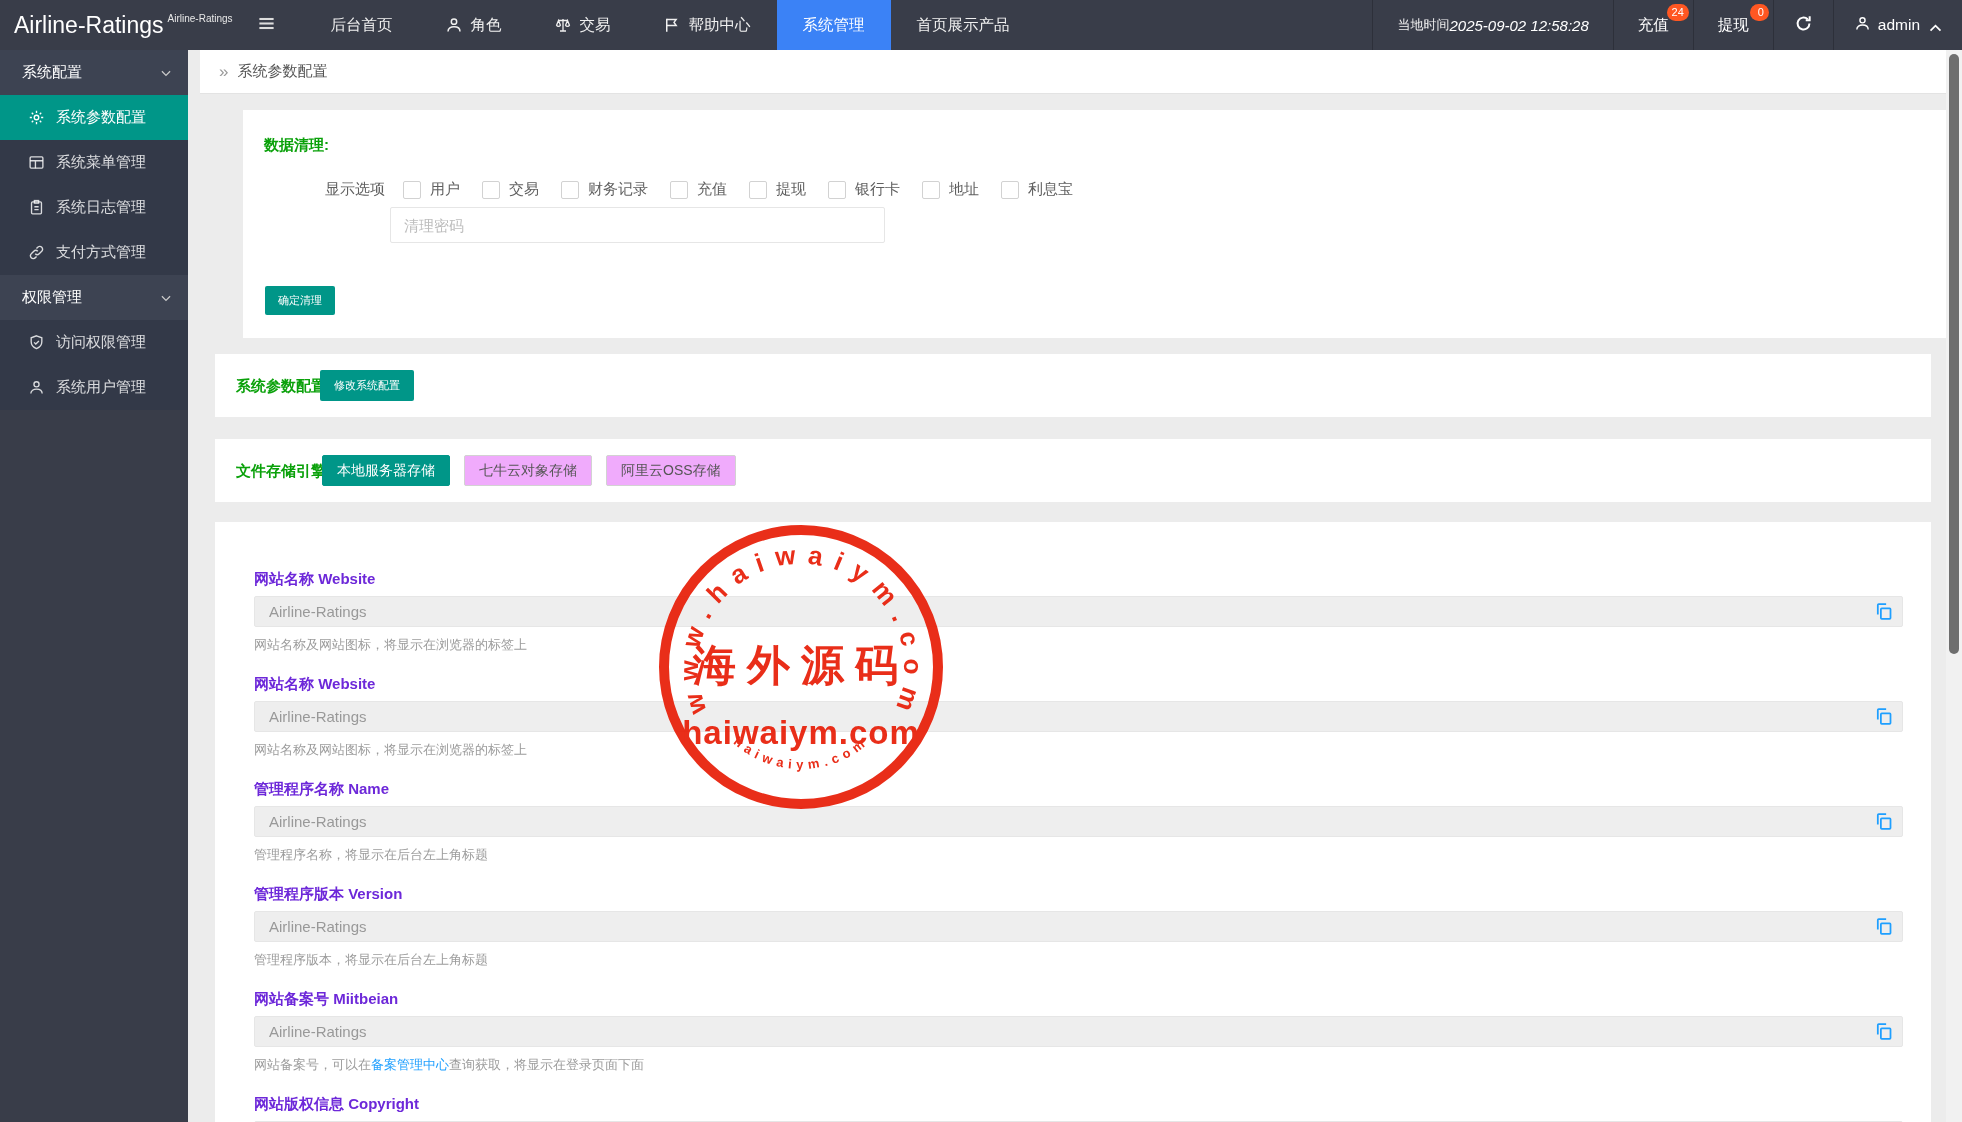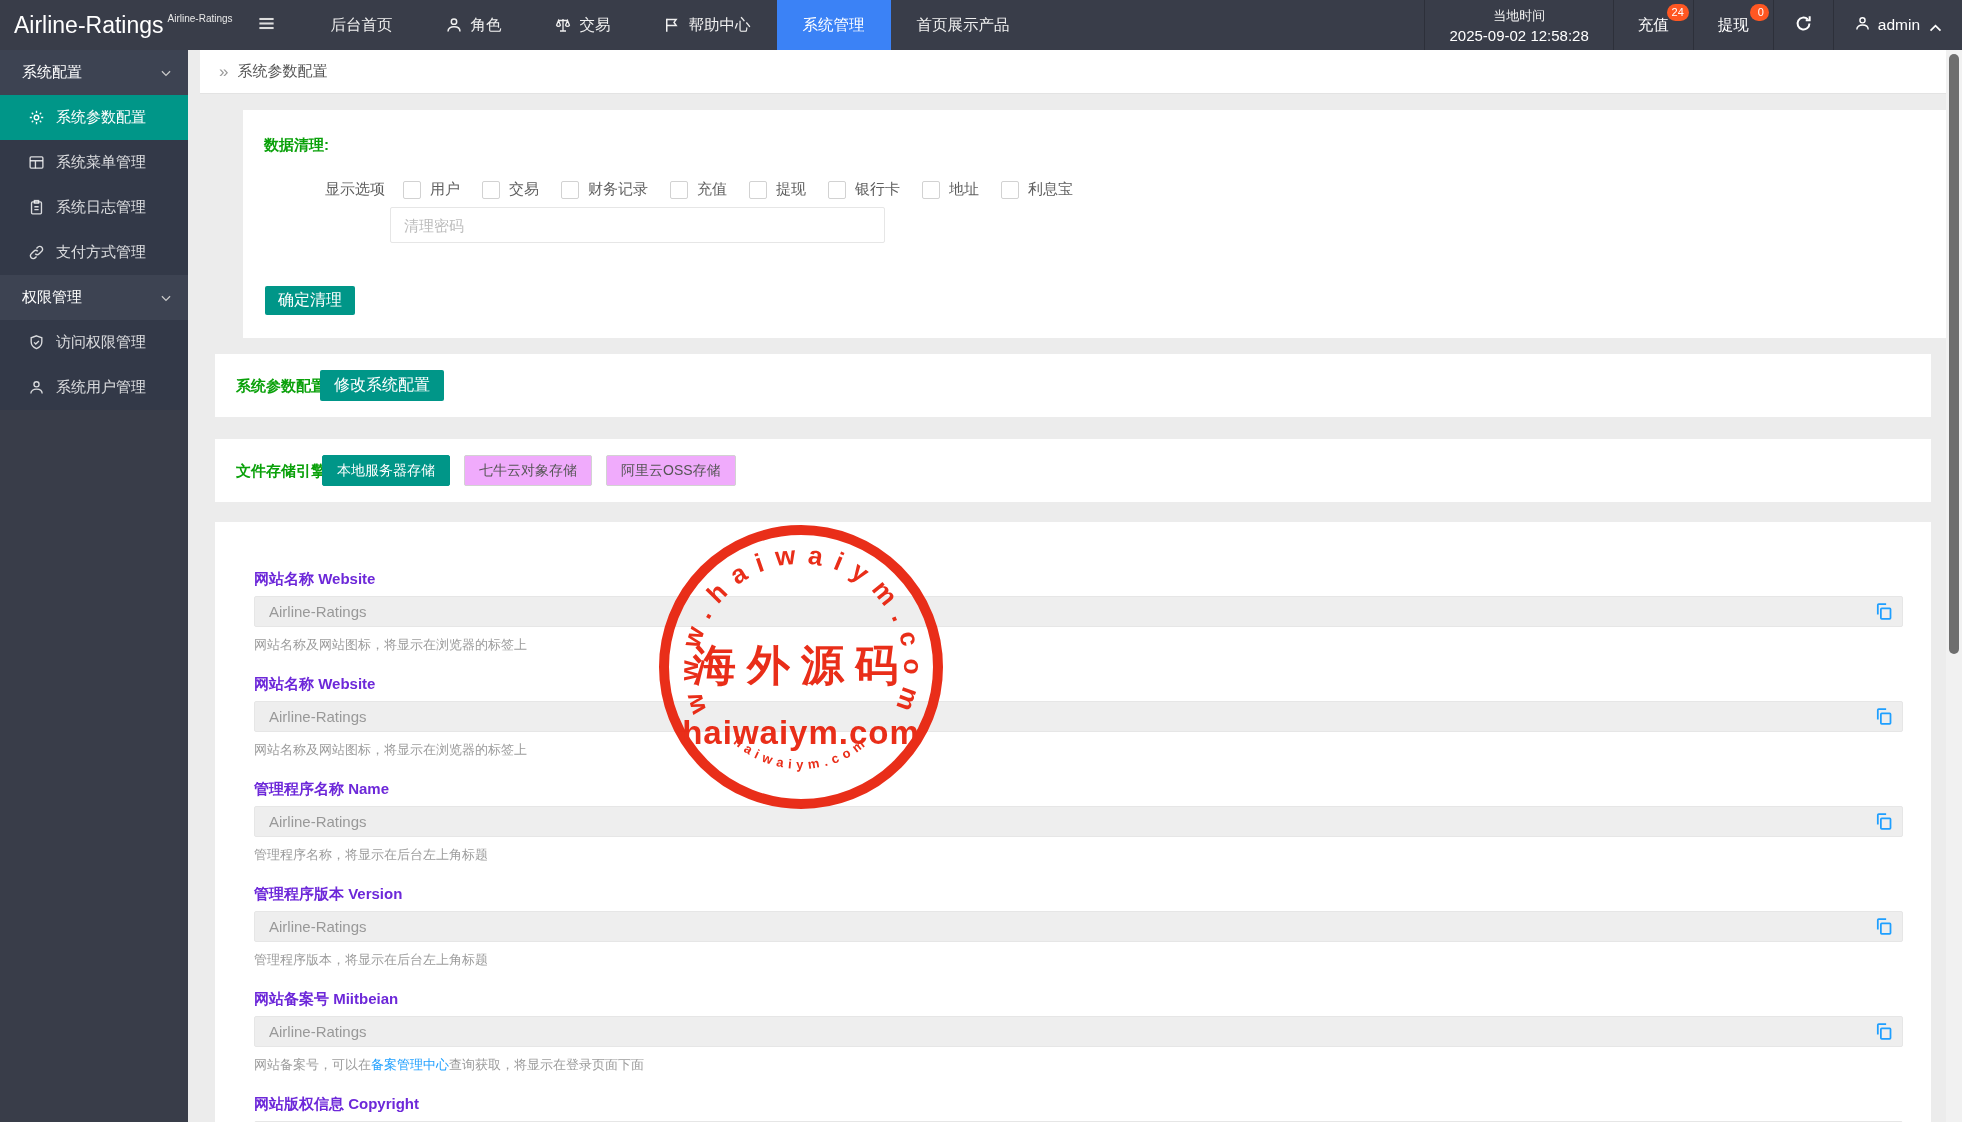--- a/index.html
+++ b/index.html
@@ -11,23 +11,23 @@
   .logo { display:flex; align-items:center; padding:0 10px 0 14px; cursor:pointer; }
   .logo-text { font-size:23px; color:#fff; }
   .logo-sup { font-size:10px; color:#e8e8e8; margin-left:4px; margin-top:-14px; }
   .hamburger { width:48px; display:flex; align-items:center; justify-content:center; color:#ddd; cursor:pointer; }
   .hamburger svg { width:19px; height:19px; }
   .nav-menu { display:flex; align-items:stretch; margin-left:14px; }
   .nav-item { display:flex; align-items:center; gap:8px; padding:0 26px; font-size:15.5px; color:#f0f0f0; cursor:pointer; white-space:nowrap; }
   .nav-item.active { background:#3b82f6; color:#fff; }
   .nav-ic { width:18px; height:18px; display:inline-block; }
   .nav-right { margin-left:auto; display:flex; align-items:stretch; }
-  .time-block { display:flex; flex-direction:column; justify-content:center; align-items:center; padding:0 24px; border-left:1px solid rgba(0,0,0,.2); }
+  .time-block { display:flex; flex-direction:row; justify-content:center; align-items:center; padding:0 24px; border-left:1px solid rgba(0,0,0,.2); }
   .time-label { font-size:13px; color:#f2f2f2; line-height:1.55; }
-  .time-value { font-size:15px; color:#fff; }
+  .time-value { font-size:15px; color:#fff;font-style:italic; }
   .nav-badge-item { position:relative; display:flex; align-items:center; padding:0 24px; font-size:15.5px; border-left:1px solid rgba(0,0,0,.2); cursor:pointer; }
   .badge { position:absolute; top:4px; right:4px; background:#FF5722; color:#fff; font-size:11px; min-width:19px; height:17px; line-height:17px; border-radius:9px; text-align:right; padding:0 5px; }
   .refresh-btn { display:flex; align-items:center; justify-content:center; padding:0 20px; border-left:1px solid rgba(0,0,0,.2); cursor:pointer; }
   .refresh-btn svg { width:19px; height:19px; }
   .user-block { display:flex; align-items:center; gap:7px; padding:0 22px 0 20px; font-size:15.5px; border-left:1px solid rgba(0,0,0,.2); cursor:pointer; }
   .user-block svg { width:17px; height:17px; }
   .chev-up { width:13px !important; height:13px !important; margin-top:2px; }
 
   
   .sidebar { position:absolute; left:0; top:50px; width:188px; height:1072px; background:#393D49; z-index:20; }
@@ -45,21 +45,21 @@
   .card { position:absolute; left:15px; width:1716px; background:#fff; }
   .green-label { color:#0aa10a; font-weight:bold; font-size:15px; }
 
   #card-clean { top:60px; height:228px;margin-left:28px; }
   .clean-title { position:absolute; left:21px; top:26px; }
   .options-row { position:absolute; left:82px; top:70px; display:flex; align-items:center; font-size:15px; color:#5f5f5f; }
   .opt { display:flex; align-items:center; margin-left:22px; }
   .cb { width:18px; height:18px; background:#fff; border:1px solid #d2d2d2; border-radius:2px; margin-right:9px; cursor:pointer; }
   .pw-input { position:absolute; left:147px; top:97px; width:495px; height:36px; border:1px solid #e6e6e6; border-radius:2px; padding:0 13px; font-size:15px; color:#333; outline:none; }
   .pw-input::placeholder { color:#bdbdbd; }
-  .btn-teal { background:#009688; color:#fff; border:none; border-radius:2px; font-size:16px; cursor:pointer; font-family:inherit; }
+  .btn-teal { background:#009688; color:#fff; border:none; border-radius:2px; font-size:11px; cursor:pointer; font-family:inherit; }
   .submit-btn { position:absolute; left:22px; top:176px; height:29px; padding:0 13px; }
 
   #card-param { top:304px; height:63px; }
   .inline-label { position:absolute; left:21px; top:23px; }
   .param-btn { position:absolute; left:105px; top:16px; height:31px; padding:0 14px; }
 
   #card-storage { top:389px; height:63px; }
   .storage-btns { position:absolute; left:107px; top:16px; display:flex; gap:14px; }
   .stor-btn { height:31px; padding:0 14px; font-size:14px; border-radius:2px; cursor:pointer; font-family:inherit; }
   .stor-active { background:#009688; color:#fff; border:1px solid #009688; }

